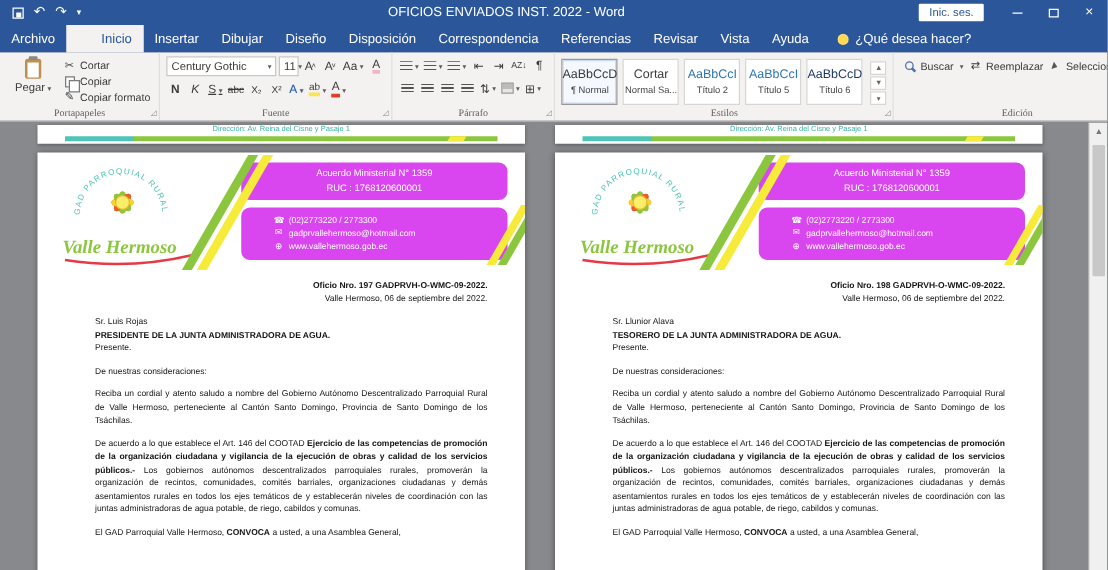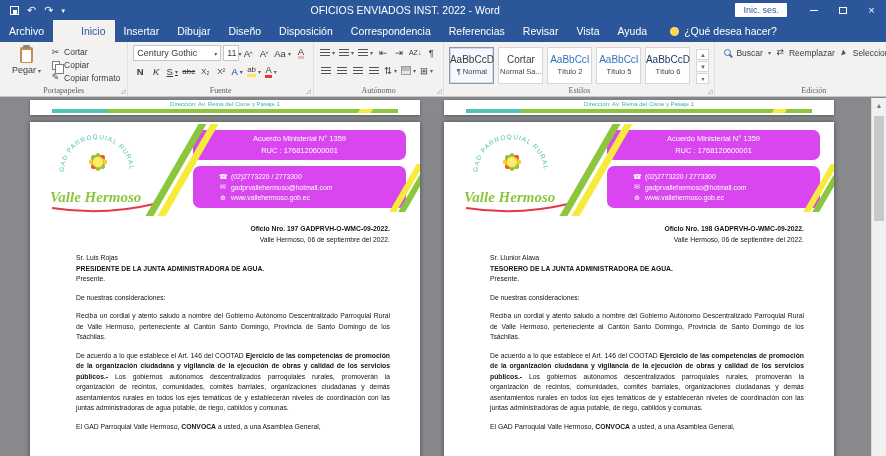--- a/index.html
+++ b/index.html
@@ -284,21 +284,21 @@
               <span>⇅</span>
             </span>
           <span class="fbtn dd">
               <span class="ic-shade"></span>
             </span>
           <span class="fbtn dd">
               <span>⊞</span>
             </span>
         </div>
       </div>
-      <span class="glabel">Autónomo</span>
+      <span class="glabel">Párrafo</span>
       <span class="launcher">◿</span>
     </div>
 
     <div class="rgroup">
       <div class="styleswrap">
         <div class="sitem selected">
           <span class="sprev">AaBbCcD</span>
           <span class="sname">¶ Normal</span>
         </div>
         <div class="sitem">

